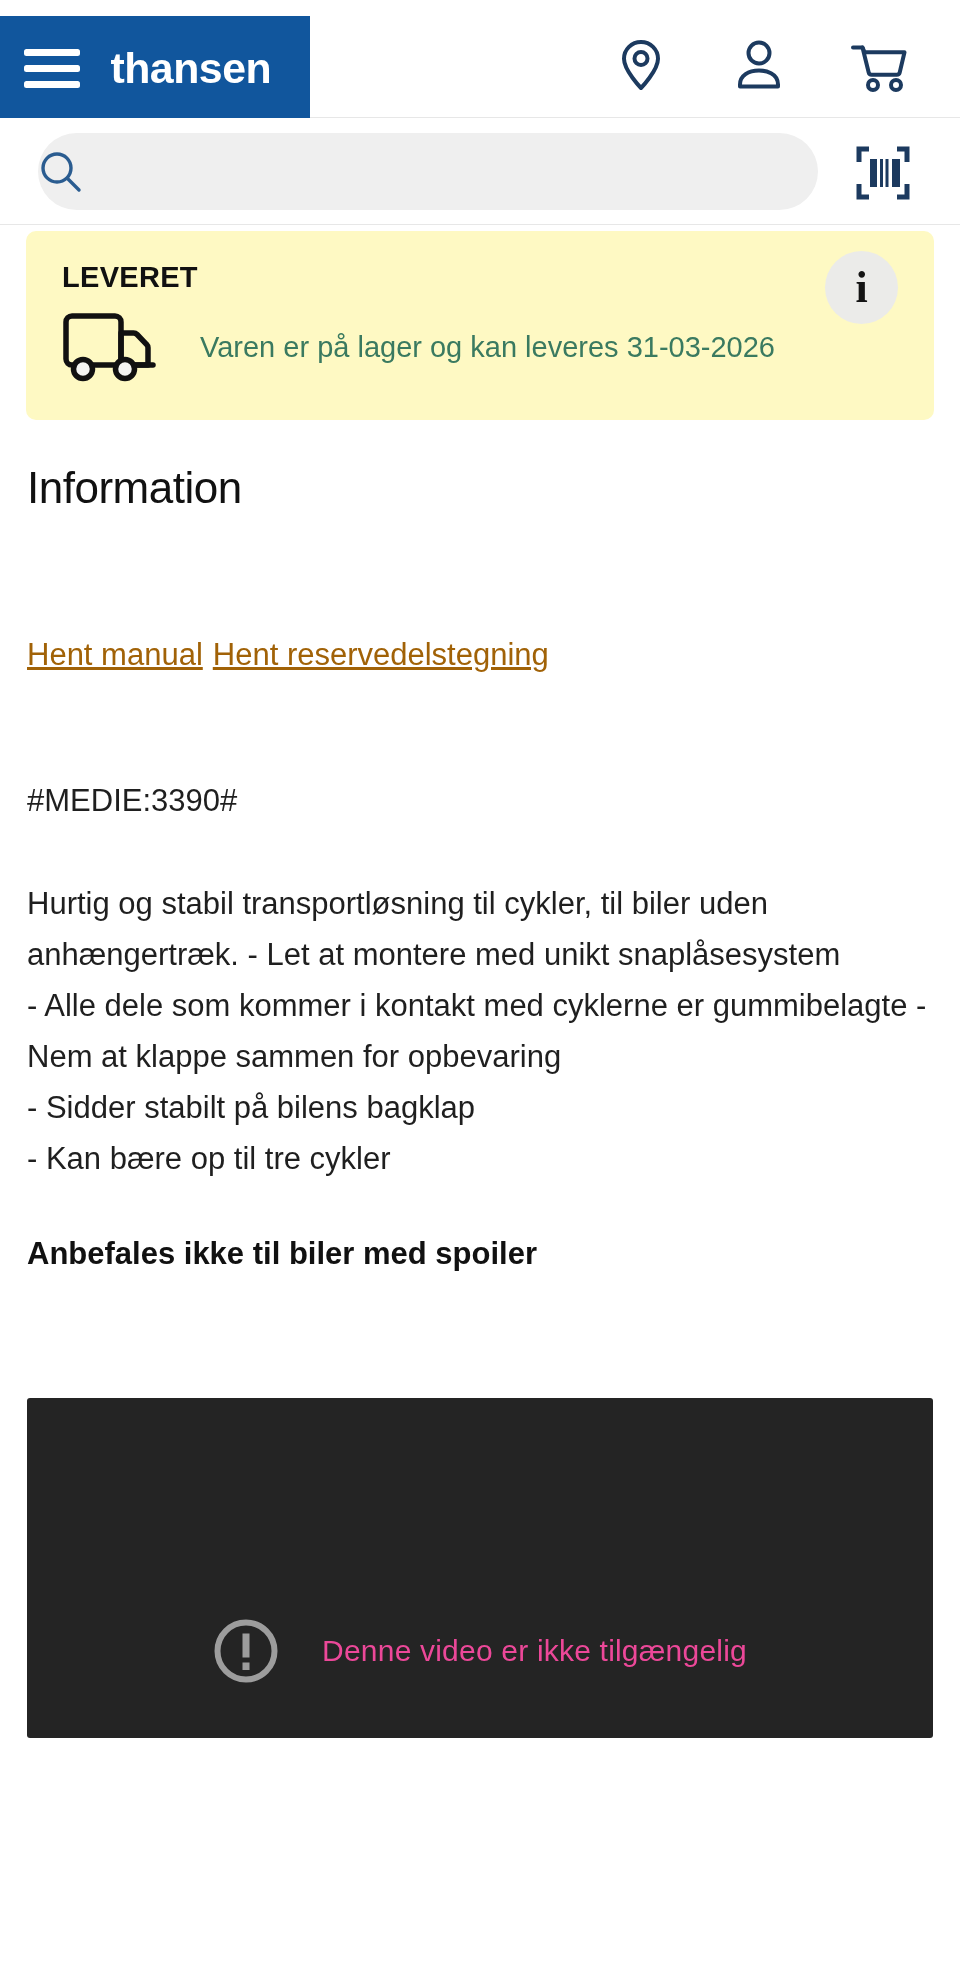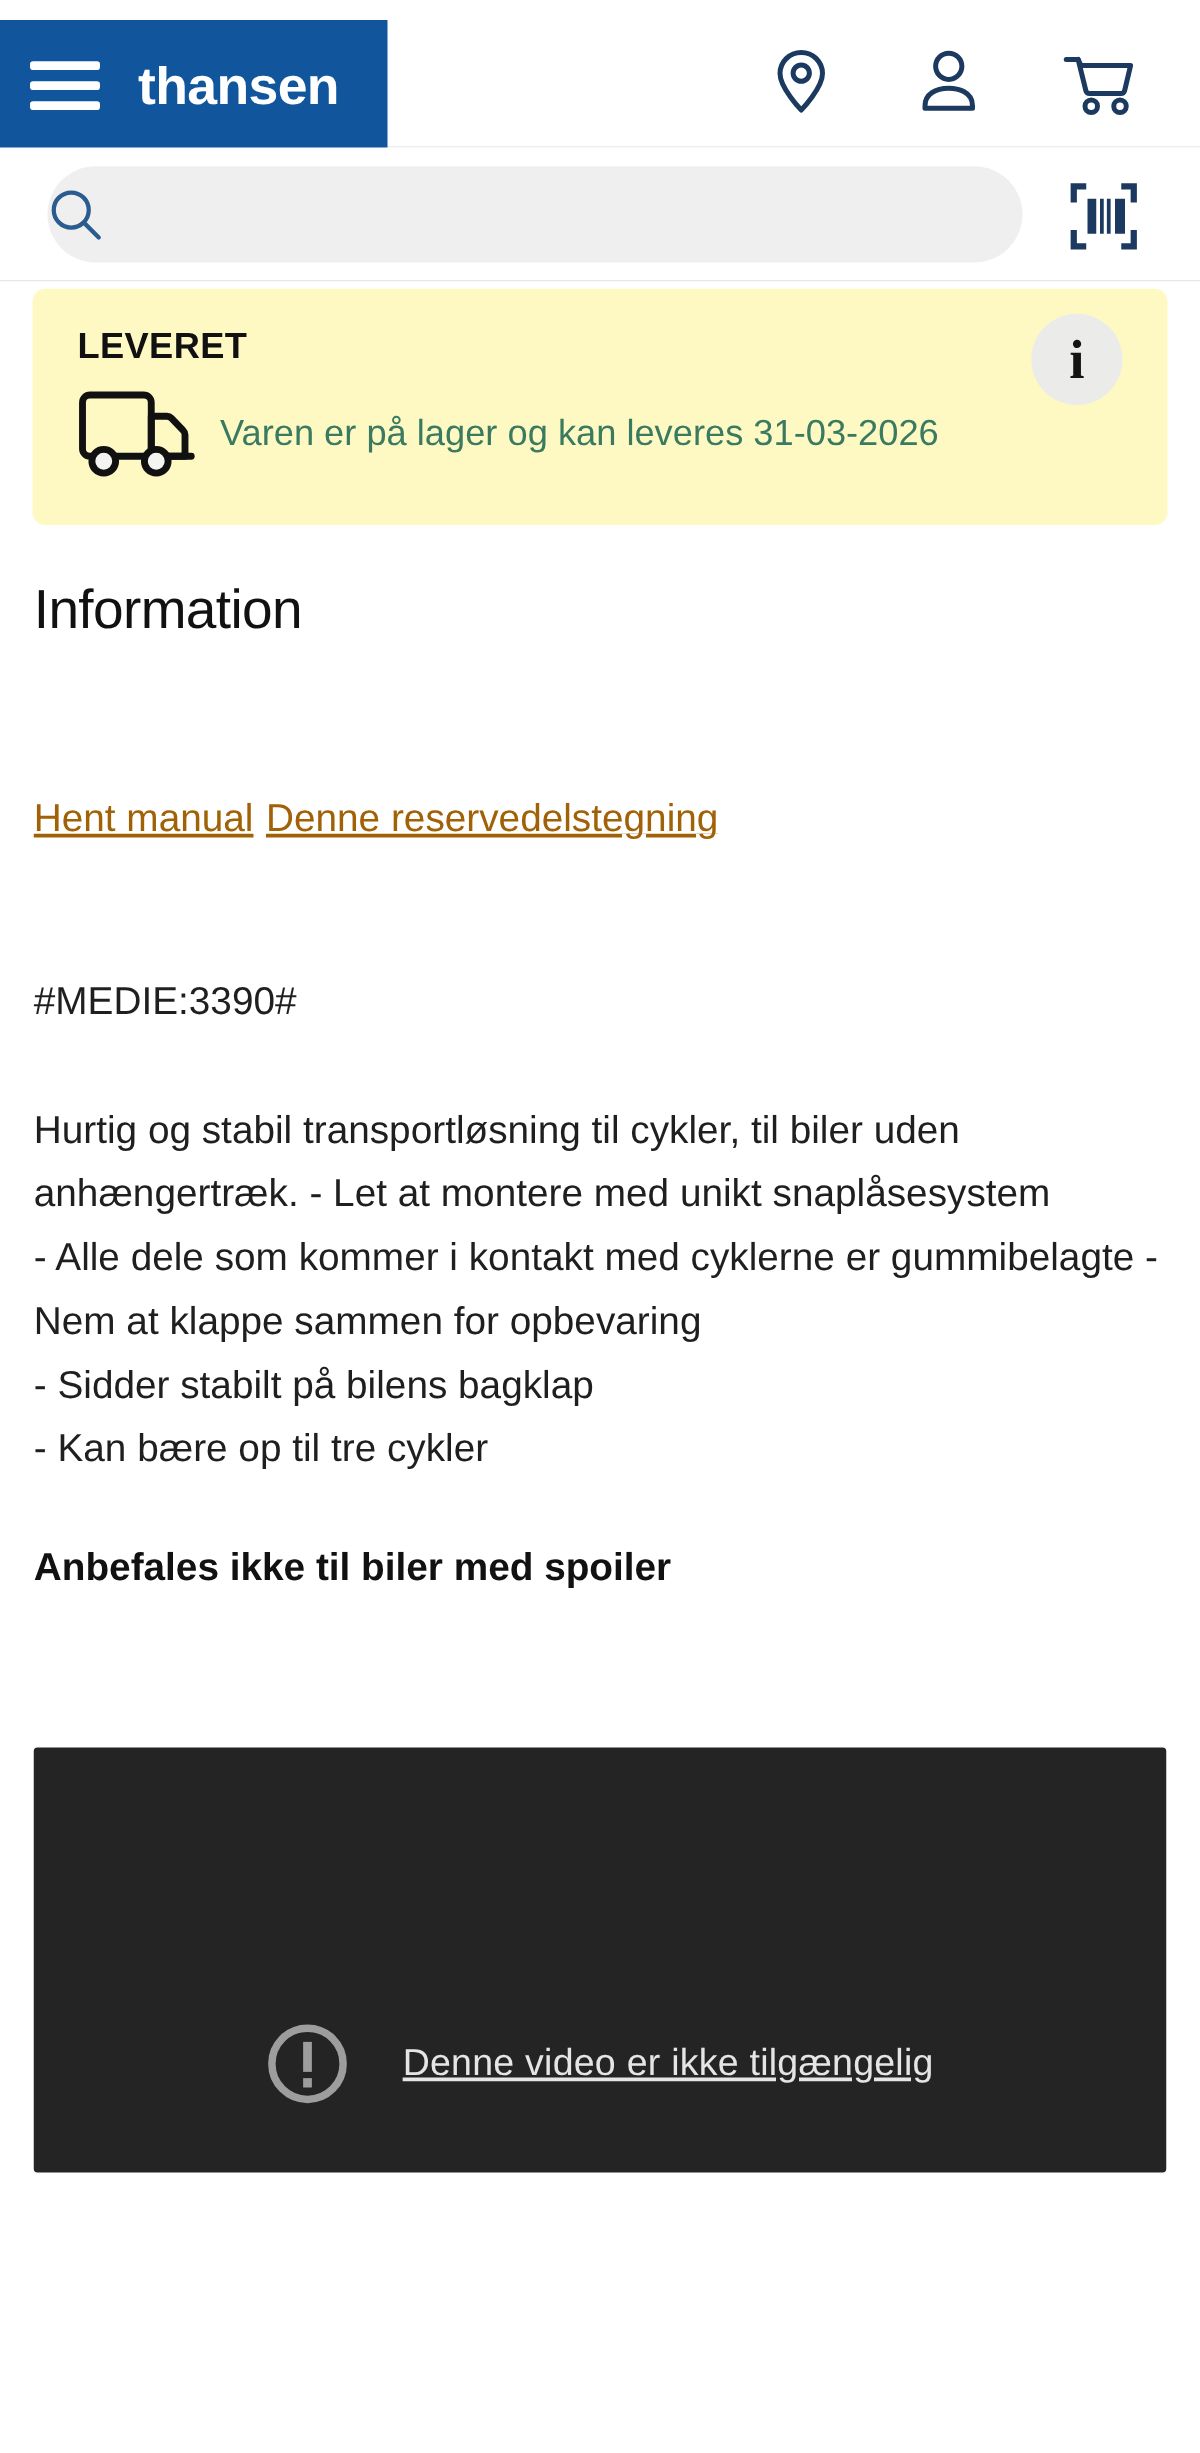--- a/index.html
+++ b/index.html
@@ -38,21 +38,21 @@
   .delivery-box {
     position:relative; margin:6px 26px 0; height:189px;
     background:#fef9c3; border-radius:10px; padding:30px 36px 0;
   }
   .delivery-title { font-size:29px; font-weight:800; letter-spacing:0.3px; color:#111; }
   .info-circle {
     position:absolute; right:36px; top:20px; width:73px; height:73px; border-radius:50%;
     background:#ebebe9; display:flex; align-items:center; justify-content:center; cursor:pointer;
   }
   .info-glyph { font-family:"Liberation Serif","DejaVu Serif",serif; font-weight:700; font-size:44px; color:#141414; line-height:1; }
-  .delivery-row { display:flex; align-items:center; gap:20px; margin-top:16px; }
+  .delivery-row { display:flex; align-items:center; gap:44px; margin-top:16px; }
   .truck-svg { width:94px; height:74px; flex:none; }
   .delivery-status { font-size:29px; color:#3a7a60; }
   
   .content { padding:0 27px; }
   .info-heading { margin-top:44px; font-size:44px; font-weight:400; letter-spacing:-0.5px; color:#111; line-height:1.1; }
   .doc-links { margin-top:122px; font-size:31px; line-height:42px; }
   .doc-links a { color:#a16207; text-decoration:underline; cursor:pointer; }
   .doc-links a + a { margin-left:10px; }
   .media-code { margin-top:104px; font-size:31px; line-height:42px; color:#1f1f1f; }
   .description { margin-top:56px; font-size:31px; line-height:51px; white-space:pre-line; color:#1f1f1f; }
@@ -62,21 +62,21 @@
   
   .video-box {
     position:relative; margin:122px 27px 0; height:340px;
     background:#242424; border-radius:3px; overflow:hidden;
   }
   .video-msg-row {
     position:absolute; left:0; right:0; top:220px;
     display:flex; align-items:center; justify-content:center; gap:43px;
   }
   .alert-svg { width:66px; height:66px; flex:none; }
-  .video-msg { font-size:30px; color:#e5e5e5; letter-spacing:0.2px;text-decoration:underline; }
+  .video-msg { font-size:30px; color:#ec4899; letter-spacing:0.2px; }
 </style>
 </head>
 <body>
 
 <header class="top-header">
   <div class="logo-block">
     <span style="display:block;width:56px;height:42px;">
       <svg viewBox="0 0 56 42" width="56" height="42">
         <rect x="0" y="1" width="56" height="7" rx="2.5" fill="#fff"></rect>
         <rect x="0" y="17" width="56" height="7" rx="2.5" fill="#fff"></rect>
@@ -147,21 +147,21 @@
       </svg>
     </span>
     <span class="delivery-status">Varen er på lager og kan leveres 31-03-2026</span>
   </div>
 </section>
 
 <main class="content">
   <h1 class="info-heading">Information</h1>
 
   <div class="doc-links">
-    <a>Hent manual</a><a>Denne reservedelstegning</a>
+    <a>Hent manual</a><a>Hent reservedelstegning</a>
   </div>
 
   <div class="media-code">#MEDIE:3390#</div>
 
   <div class="description">Hurtig og stabil transportløsning til cykler, til biler uden anhængertræk. - Let at montere med unikt snaplåsesystem
 - Alle dele som kommer i kontakt med cyklerne er gummibelagte - Nem at klappe sammen for opbevaring
 - Sidder stabilt på bilens bagklap
 - Kan bære op til tre cykler</div>
 
   <div class="warning-line">Anbefales ikke til biler med spoiler</div>

